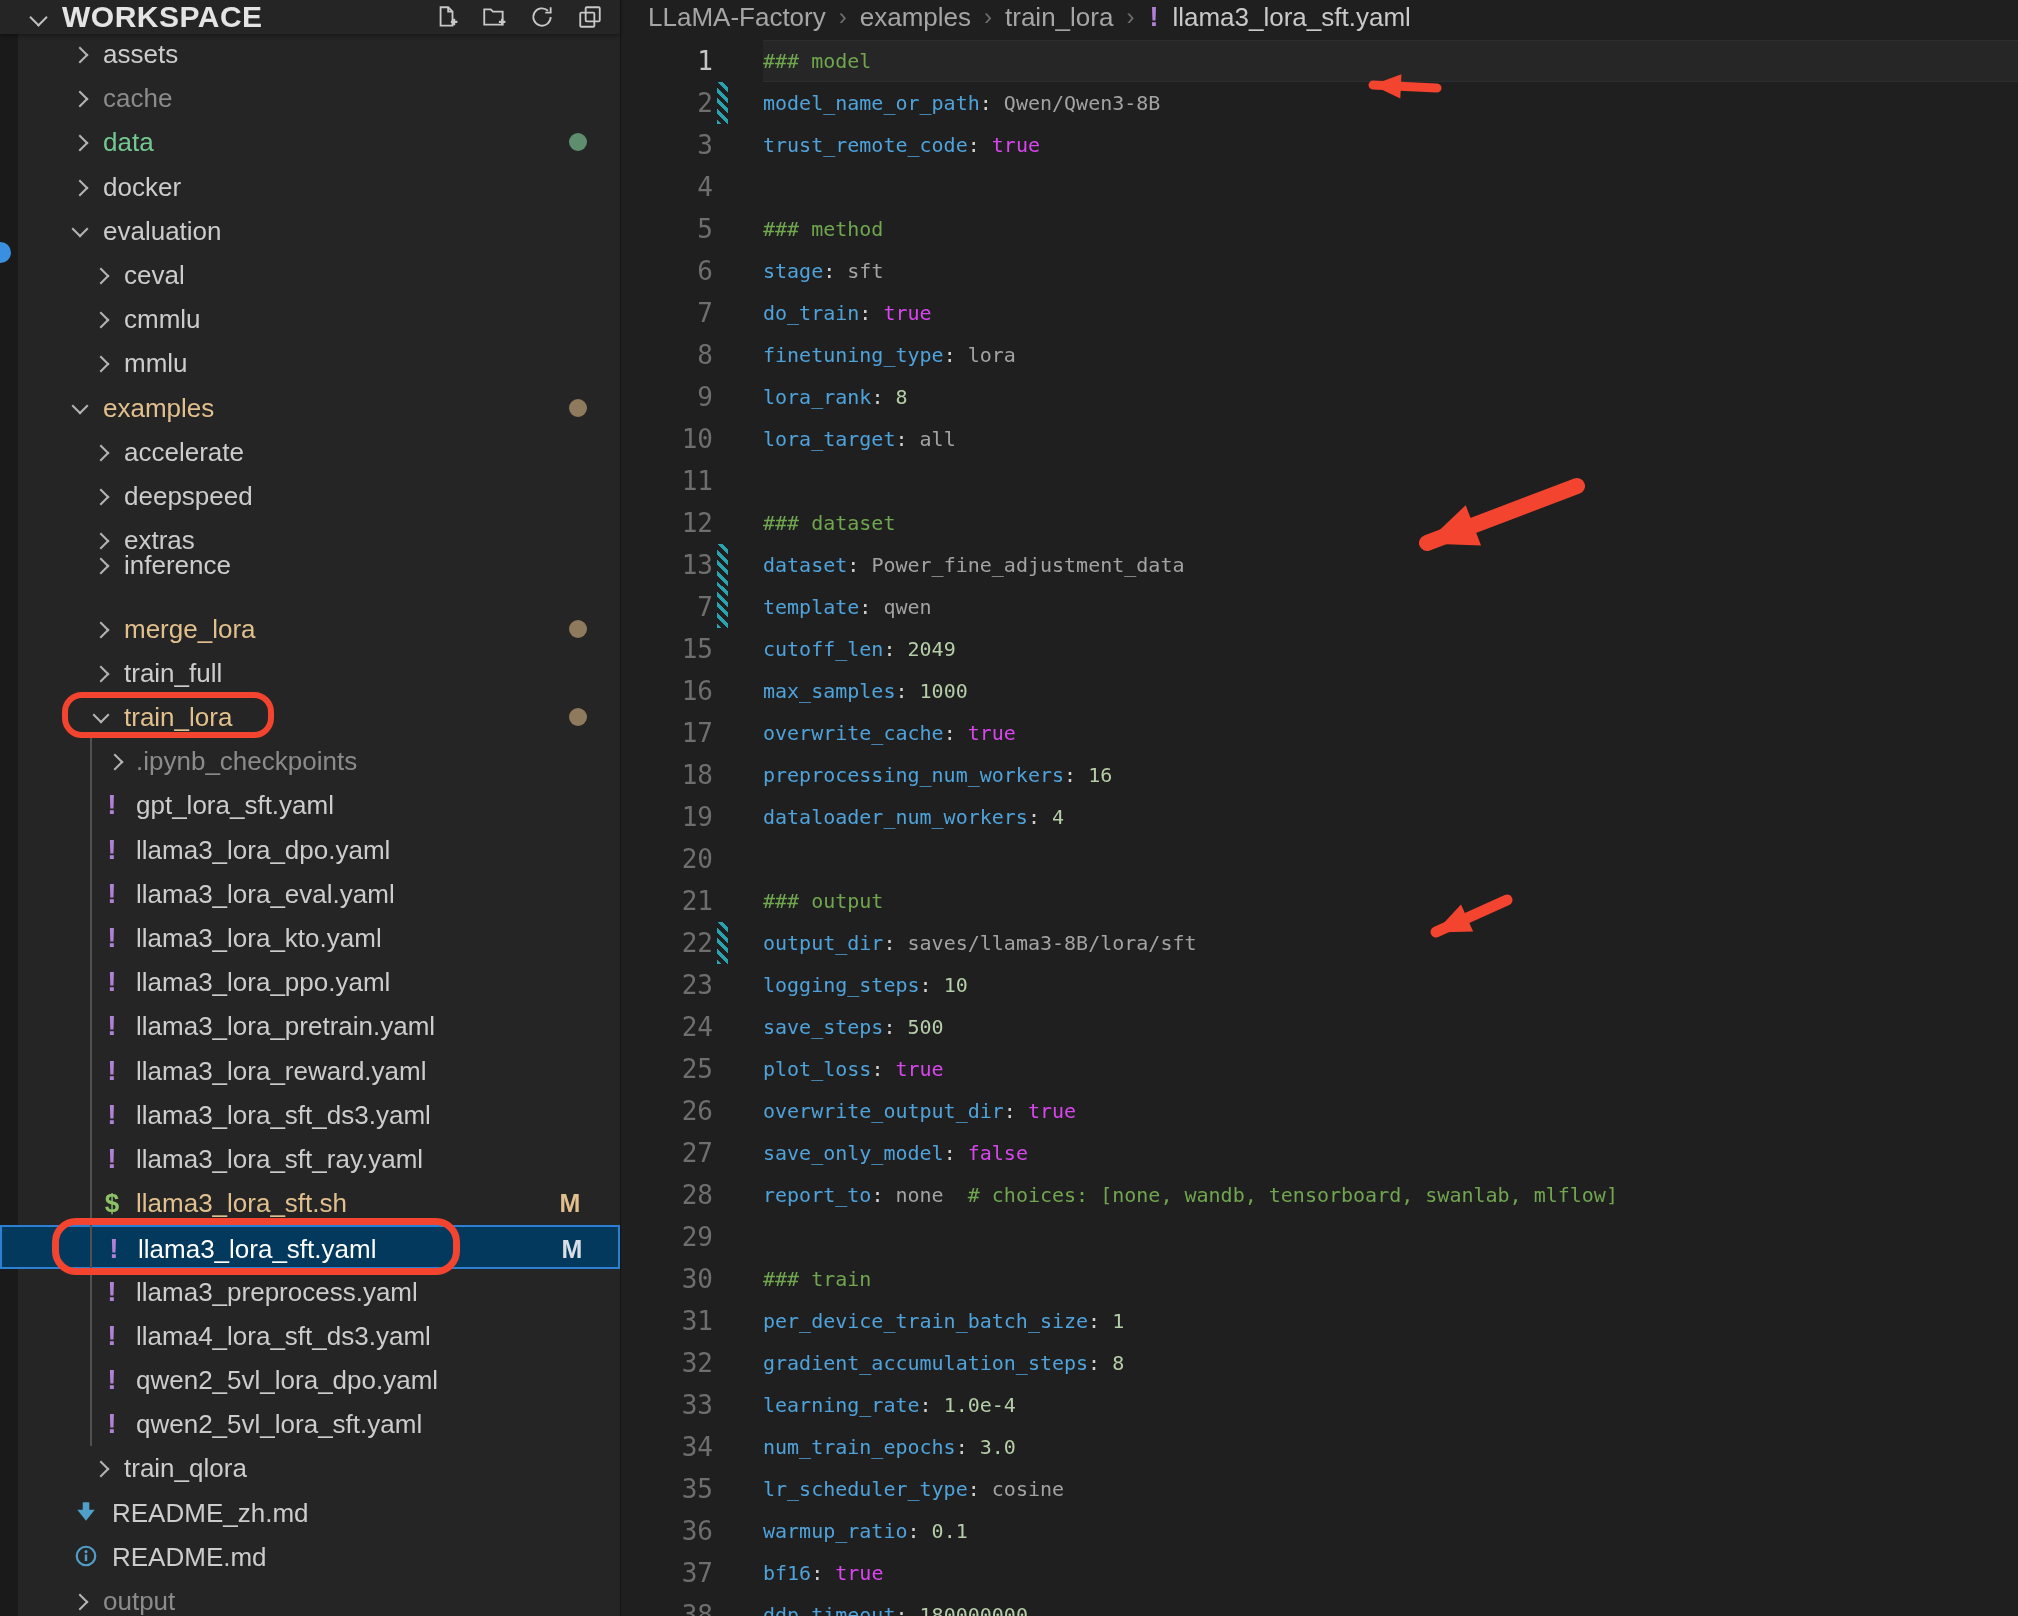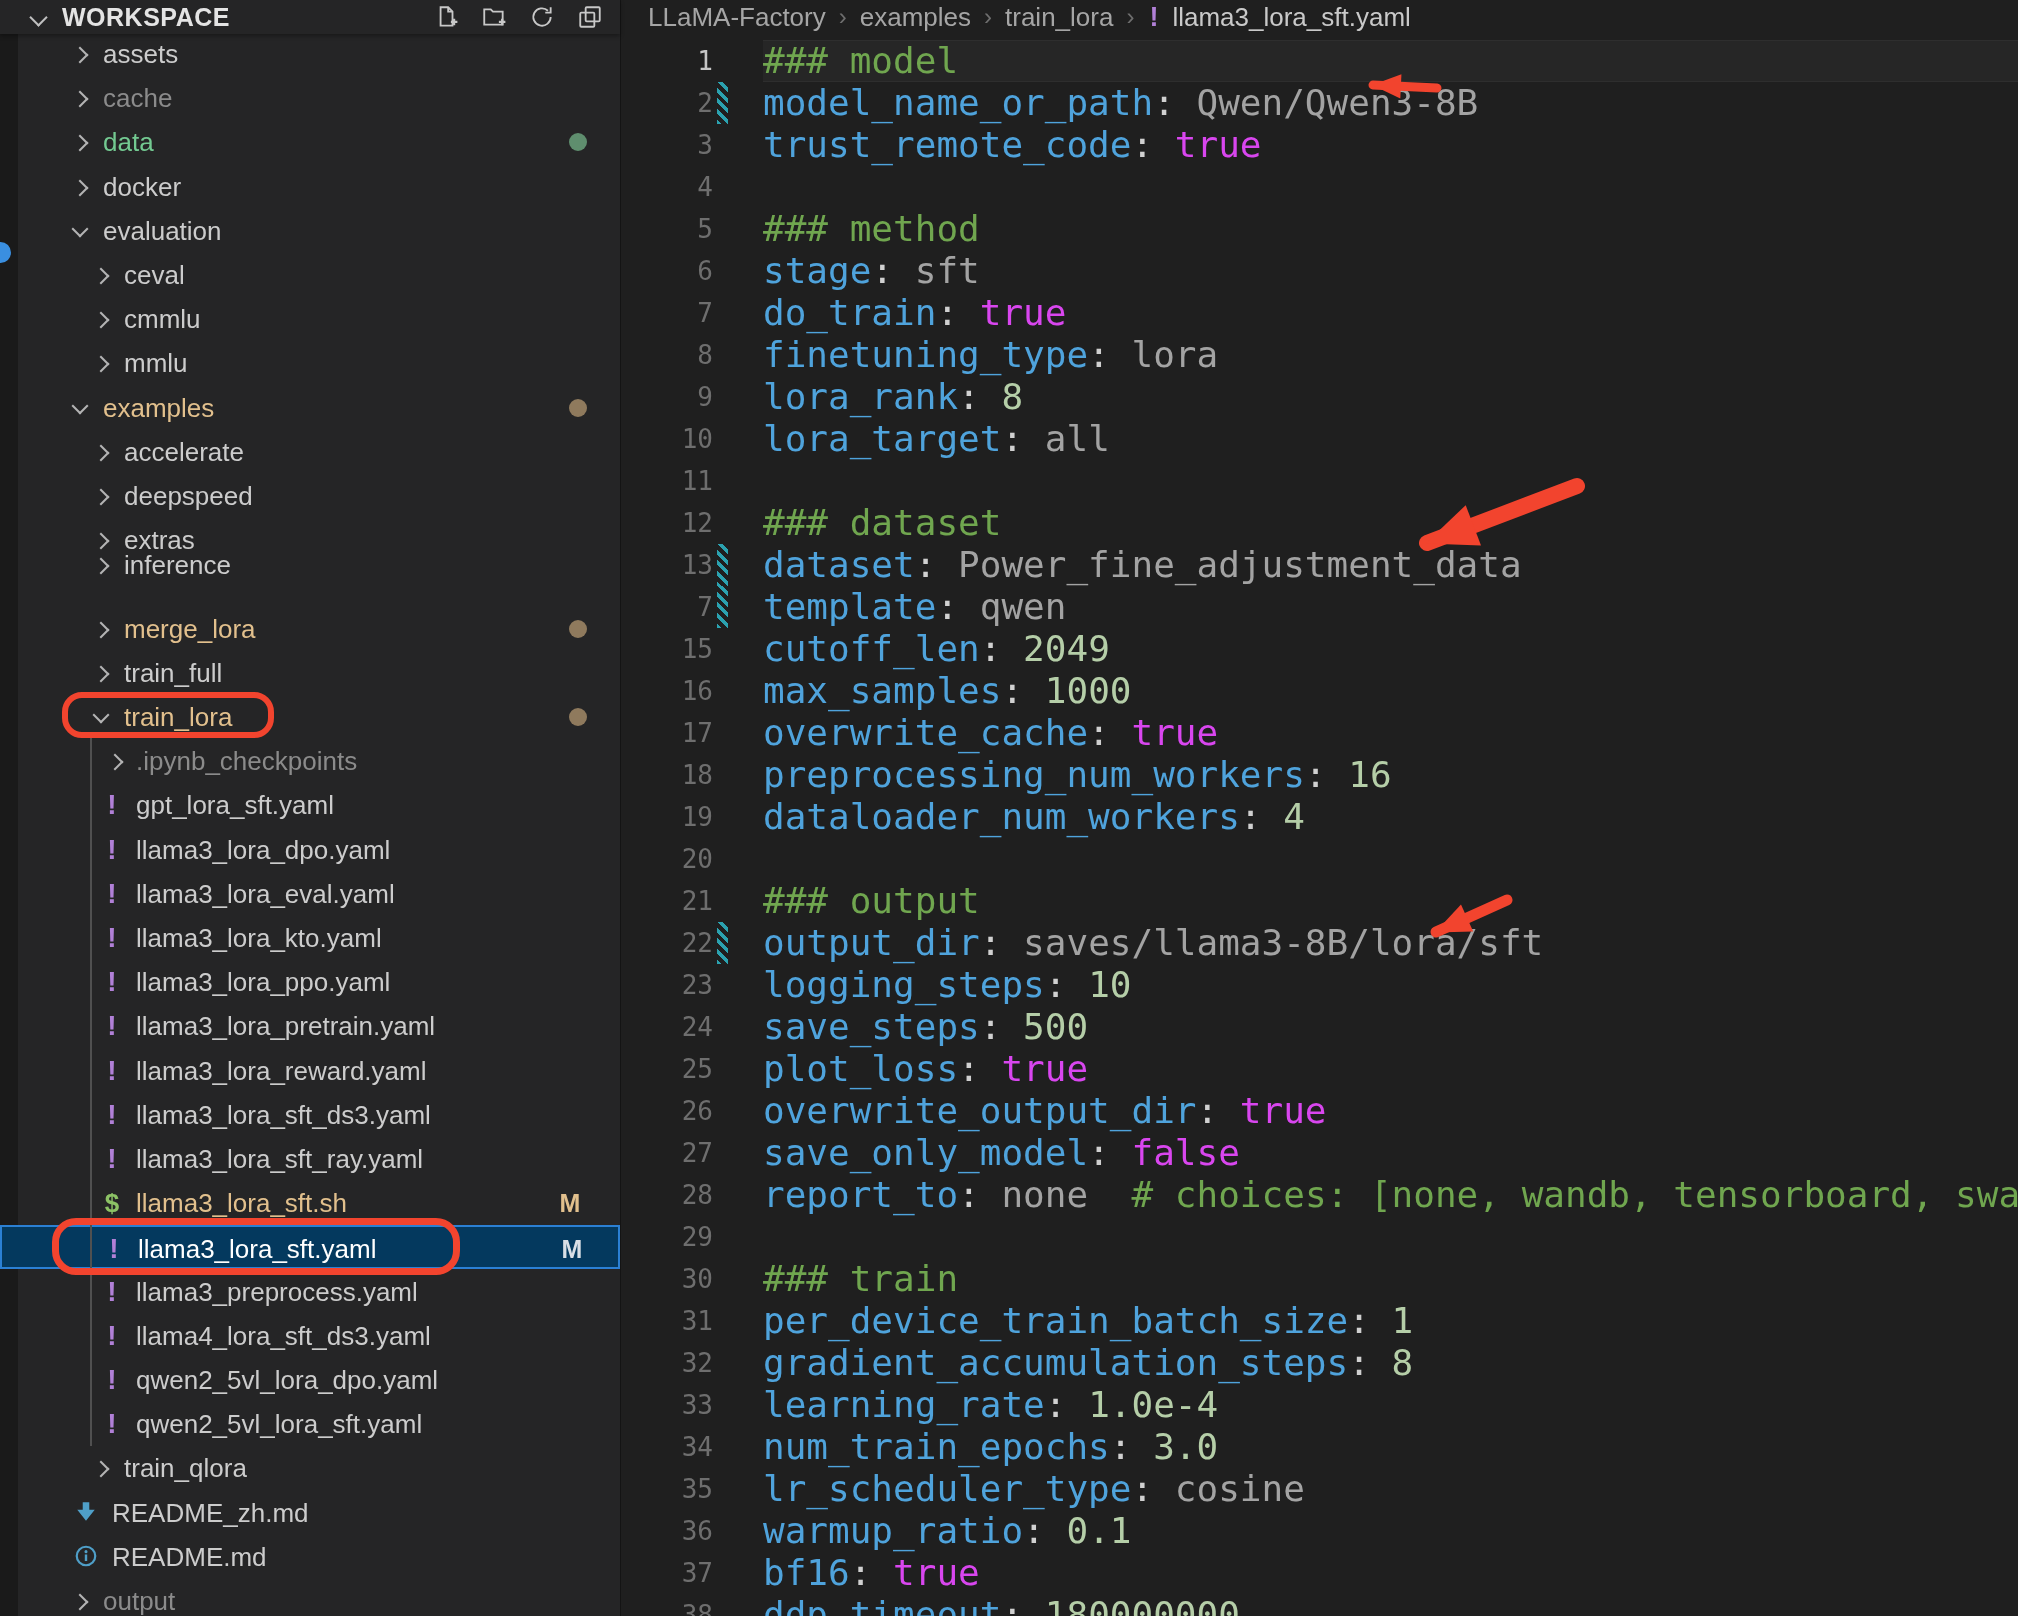--- a/index.html
+++ b/index.html
@@ -4,21 +4,21 @@
 <style>
   html,body{margin:0;padding:0;background:#111;}
   #app{position:relative;width:2018px;height:1616px;overflow:hidden;
        font-family:"Liberation Sans",sans-serif;background:#1f1f1f;}
 
   
   #sidebar{position:absolute;left:0;top:0;width:620px;height:1616px;background:#252526;}
   #left-strip{position:absolute;left:0;top:0;width:18px;height:1616px;background:#1a1a1a;}
   #side-header{position:absolute;left:0;top:0;width:620px;height:34px;background:#252526;
     box-shadow:0 2px 4px rgba(0,0,0,.35);z-index:6;}
-  #side-header .htitle{position:absolute;left:62px;top:0;line-height:34px;font-size:25px;
+  #side-header .htitle{position:absolute;left:62px;top:0;line-height:34px;font-size:30px;
     font-weight:bold;letter-spacing:.5px;color:#e4e4e4;}
   .hchev{position:absolute;left:32px;top:11px;width:11px;height:11px;
     border-right:2px solid #c0c0c0;border-bottom:2px solid #c0c0c0;transform:rotate(45deg);}
   #hicons{position:absolute;right:14px;top:4px;display:flex;gap:16px;}
   #hicons .hic{width:32px;height:26px;display:flex;align-items:center;justify-content:center;cursor:pointer;}
   #hicons svg{stroke:#c8c8c8;fill:none;stroke-width:1.7;}
 
   #blue-dot{position:absolute;left:-10px;top:242px;width:21px;height:21px;border-radius:50%;
     background:#3a8fe0;z-index:7;}
 
@@ -67,21 +67,21 @@
   #cur-line{position:absolute;left:142px;right:0;top:40px;height:42px;
     background:rgba(255,255,255,.03);border-top:1px solid #2e2e2e;border-bottom:1px solid #2e2e2e;
     box-sizing:border-box;}
   #lines{position:absolute;left:0;top:0;width:100%;height:100%;}
   .ln{position:absolute;left:12px;width:80px;text-align:right;
     font-family:"DejaVu Sans Mono",monospace;font-size:26px;line-height:42px;color:#6e6e6e;}
   .ln.active{color:#c6c6c6;}
   .modbar{position:absolute;left:96px;width:11px;height:42px;
     background:repeating-linear-gradient(45deg,#2ba2b0 0 3.5px,rgba(31,31,31,0) 3.5px 7.5px);}
   .codeline{position:absolute;left:142px;right:0;height:53px;line-height:42px;white-space:pre;
-    font-family:"DejaVu Sans Mono",monospace;font-size:36px;color:#cccccc;cursor:text;}
+    font-family:"DejaVu Sans Mono",monospace;font-size:20px;color:#cccccc;cursor:text;}
   .tk-c{color:#70a64f;} .tk-k{color:#4fa3dc;} .tk-p{color:#d0d0d0;}
   .tk-s{color:#a3a3a3;} .tk-n{color:#b5cea8;} .tk-b{color:#d946ef;} .tk-t{color:#cccccc;}
   #arrows{position:absolute;left:0;top:0;pointer-events:none;z-index:8;}
 </style>
 </head>
 <body>
 
 <div id="app">
 
   <div id="sidebar">

